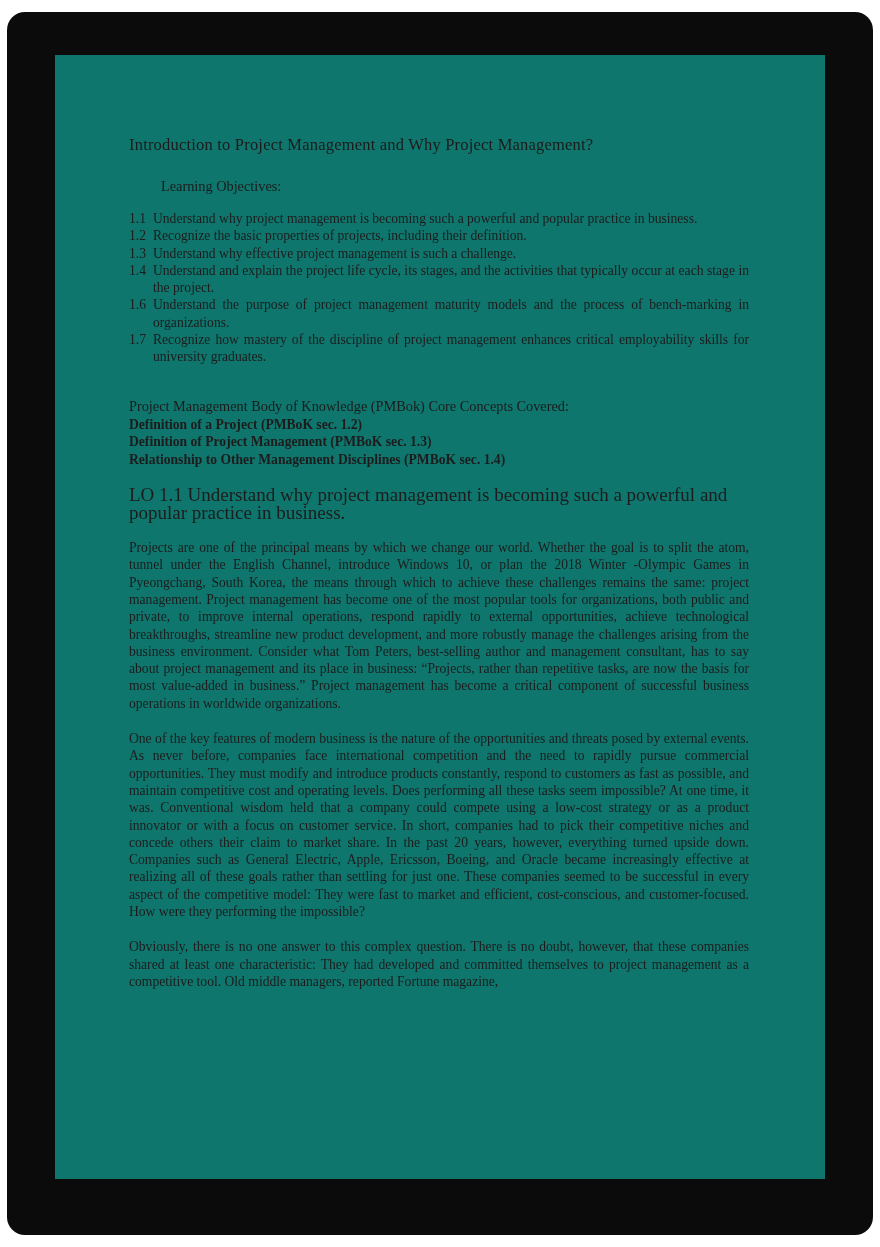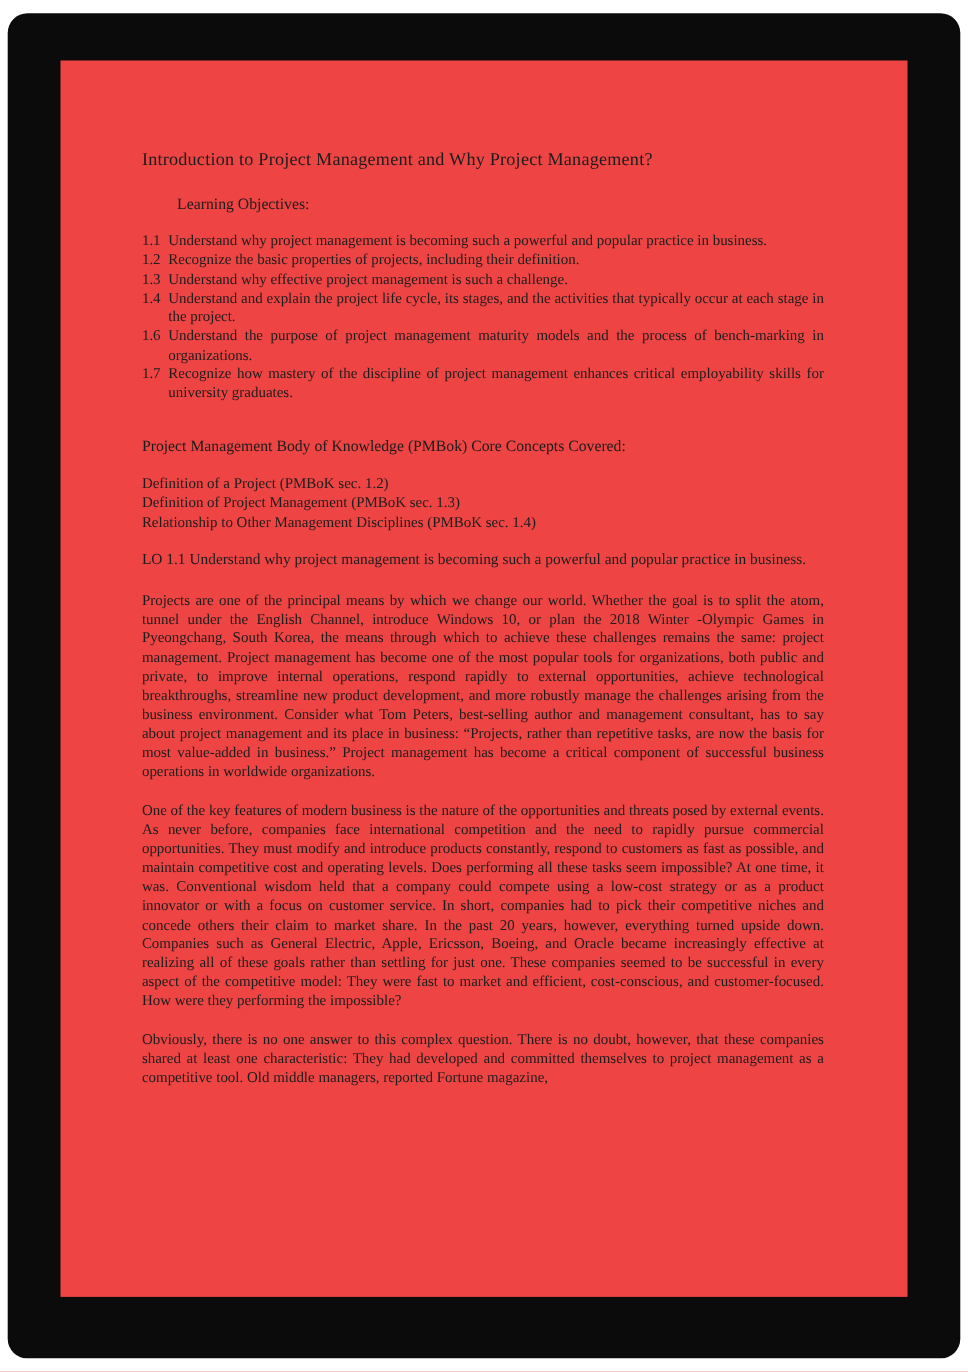--- a/index.html
+++ b/index.html
@@ -12,21 +12,21 @@
     width: 866px;
     margin: 12px auto 0;
     background: #0b0b0b;
     border-radius: 18px;
     padding: 43px 0 56px;
     min-height: 1223px;
   }
   .page {
     width: 770px;
     margin: 0 auto;
-    background: #ef4444;
+    background: #0f766e;
     min-height: 1124px;
     padding: 80px 76px 110px 74px;
     color: #1c1c1c;
   }
   .doc-title {
     font-size: 16.5px;
     font-weight: 400;
     letter-spacing: 0.2px;
     color: #1b1b1b;
   }
@@ -45,27 +45,28 @@
   .objective { display: flex; }
   .objective .num {
     flex: 0 0 24px;
     width: 24px;
   }
   .objective .otext {
     flex: 1;
     text-align: justify;
   }
   .pmbok-list {
-    margin-top: 16px;
+    margin-top: 1px;
     font-size: 13.6px;
     line-height: 17.6px;
+    font-weight: bold;
   }
   .lo-statement {
     margin-top: 18px;
-    font-size: 14px;
+    font-size: 19px;
     line-height: 17.3px;
   }
   .para {
     margin-top: 18px;
     font-size: 13.6px;
     line-height: 17.3px;
     text-align: justify;
   }
 </style>
 </head>

